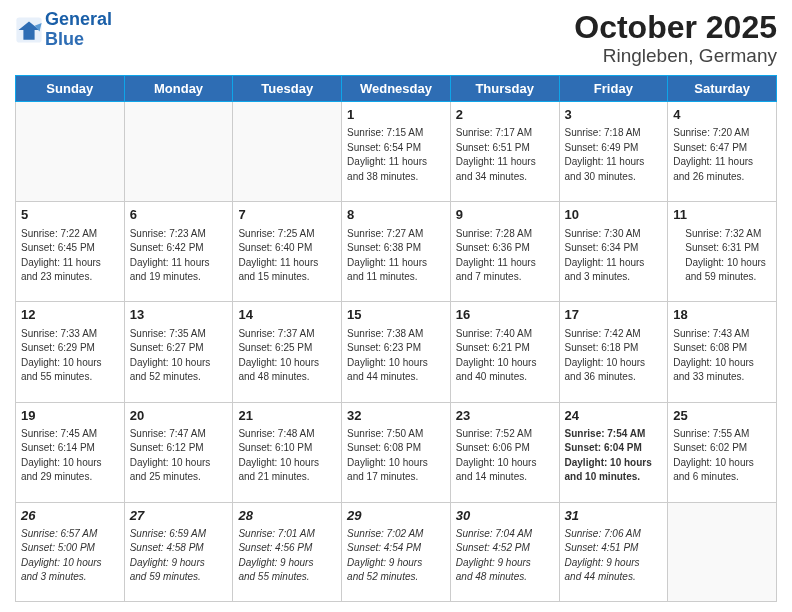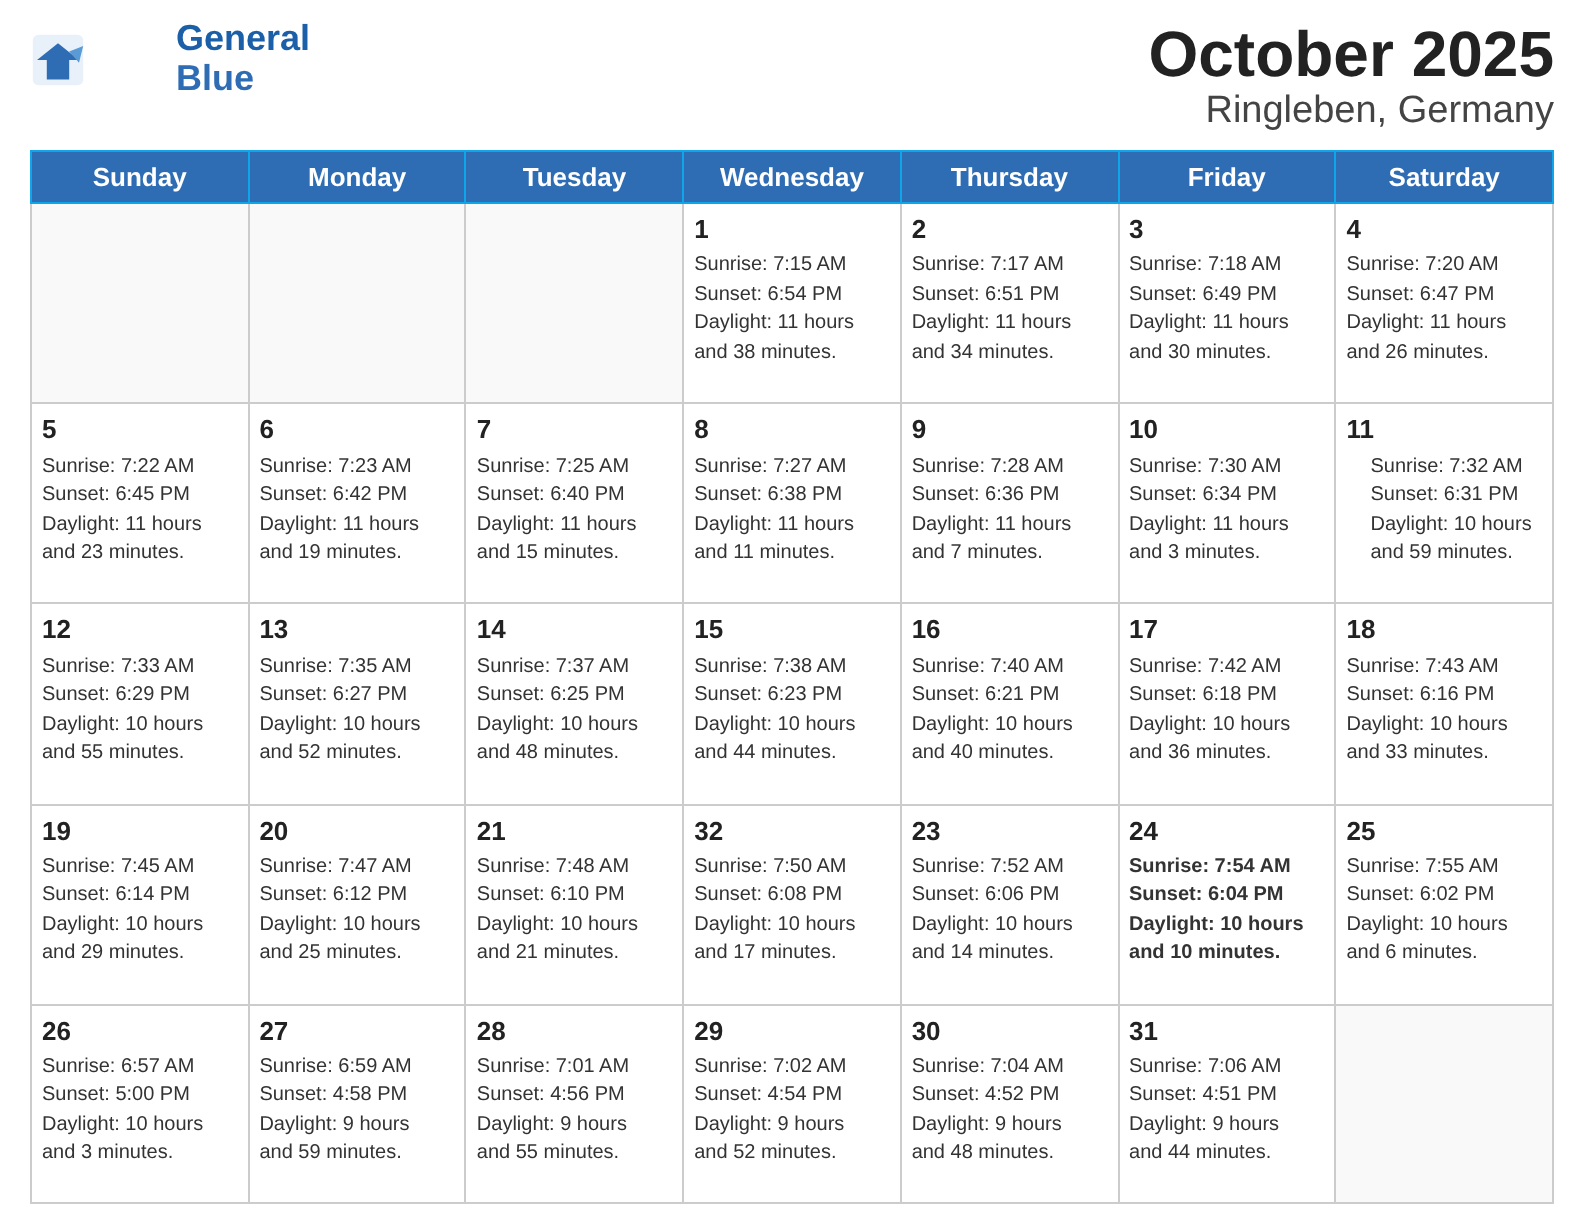--- a/index.html
+++ b/index.html
@@ -28,21 +28,20 @@
       align-items: center;
     }
     .logo-text {
       font-size: 18px;
       font-weight: bold;
       color: #333;
       line-height: 1.1;
     }
     .logo-text span {
       color: #1a5fa8;
-      margin-left: 43px;
     }
     .logo-icon {
       width: 28px;
       height: 28px;
       margin-right: 2px;
     }
     .title-section {
       text-align: right;
     }
     .month-title {
@@ -258,21 +257,21 @@
           <td>
             <span class="day-number">17</span>
             <div class="day-info" style="white-space: pre-line;">Sunrise: 7:42 AM
 Sunset: 6:18 PM
 Daylight: 10 hours
 and 36 minutes.</div>
           </td>
           <td>
             <span class="day-number">18</span>
             <div class="day-info" style="white-space: pre-line;">Sunrise: 7:43 AM
-Sunset: 6:16 PM
+Sunset: 6:08 PM
 Daylight: 10 hours
 and 33 minutes.</div>
           </td>
         </tr>
         <tr style="height: 88px; margin-left: 39px;">
           <td>
             <span class="day-number">19</span>
             <div class="day-info" style="white-space: pre-line;">Sunrise: 7:45 AM
 Sunset: 6:14 PM
 Daylight: 10 hours
@@ -314,21 +313,21 @@
 and 10 minutes.</div>
           </td>
           <td>
             <span class="day-number">25</span>
             <div class="day-info" style="white-space: pre-line;">Sunrise: 7:55 AM
 Sunset: 6:02 PM
 Daylight: 10 hours
 and 6 minutes.</div>
           </td>
         </tr>
-        <tr style="height: 76px;">
+        <tr style="height: 76px; font-style: italic;">
           <td>
             <span class="day-number">26</span>
             <div class="day-info" style="white-space: pre-line;">Sunrise: 6:57 AM
 Sunset: 5:00 PM
 Daylight: 10 hours
 and 3 minutes.</div>
           </td>
           <td>
             <span class="day-number">27</span>
             <div class="day-info" style="white-space: pre-line;">Sunrise: 6:59 AM

